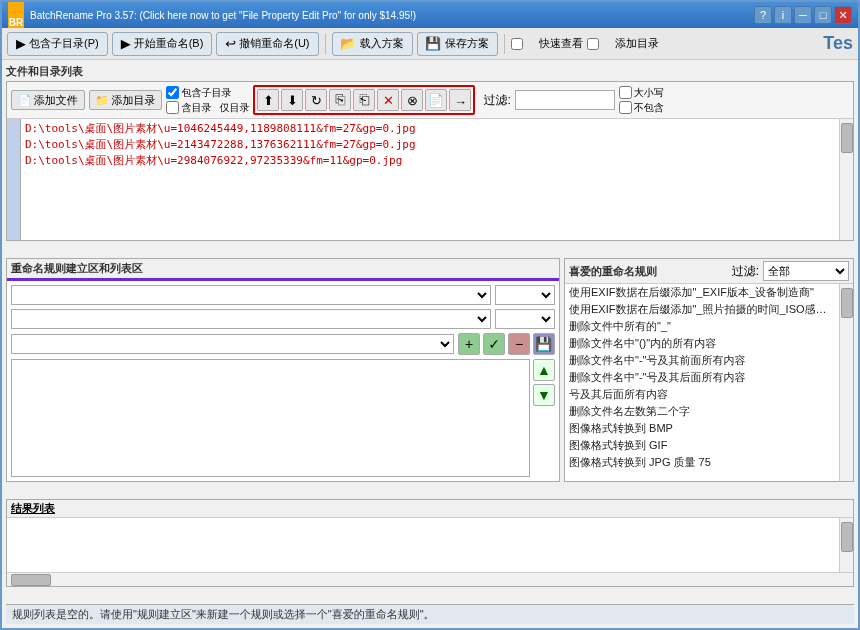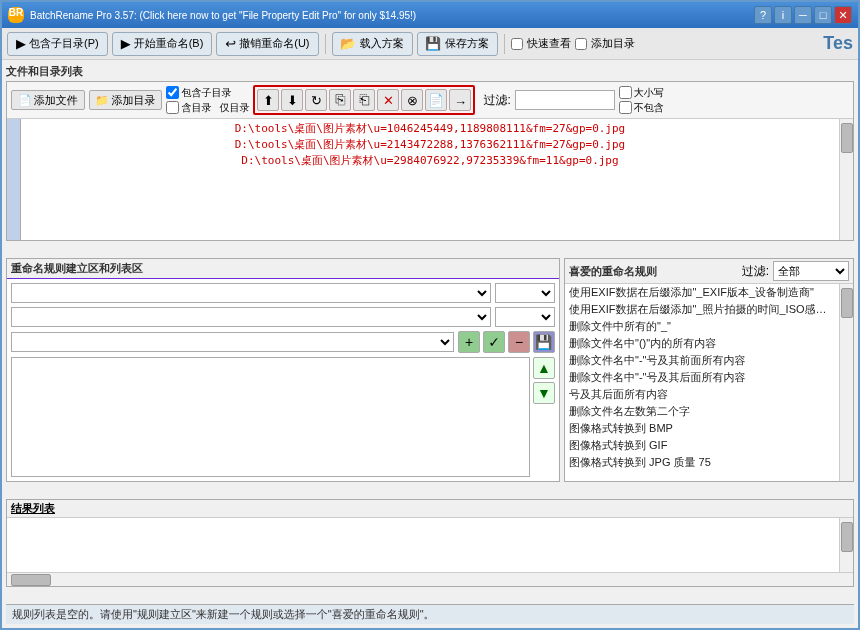--- a/index.html
+++ b/index.html
@@ -30,24 +30,24 @@
       flex-shrink: 0;
     }
     .title-bar-left {
       display: flex;
       align-items: center;
       gap: 6px;
       font-size: 11px;
     }
     .title-bar-icon {
       width: 16px;
-      height: 16px;
+      height: 26px;
       background: #ffaa00;
-      border-radius: 6px;
-      display: flex; align-items: flex-start; justify-content: center;
+      border-radius: 0;
+      display: flex; align-items: flex-end; justify-content: center;
       font-size: 10px; color: white; font-weight: bold;
     }
     .title-bar-controls {
       display: flex;
       gap: 2px;
     }
     .title-btn {
       width: 18px; height: 18px;
       background: #6699cc;
       border: 1px solid #4477aa;
@@ -77,21 +77,21 @@
       border: 1px solid #99aabb;
       border-radius: 3px;
       cursor: pointer;
       font-size: 11px;
       height: 24px;
       white-space: nowrap;
     }
     .toolbar-btn .icon { font-size: 13px; }
     .toolbar-sep { width: 1px; height: 20px; background: #bbbbbb; margin: 0 2px; }
     .toolbar-check {
-      display: flex; align-items: center; gap: 4px; font-size: 11px;
+      display: flex; align-items: center; gap: 16px; font-size: 11px;
     }
     .toolbar-check input { width: 12px; height: 12px; }
     .main-content {
       flex: 1;
       display: flex;
       flex-direction: column;
       padding: 4px;
       gap: 17px;
       overflow: hidden;
     }
@@ -155,21 +155,20 @@
       border: 1px solid #aaaaaa;
       padding: 0 3px;
       font-size: 11px;
     }
     .checkbox-right { display: flex; flex-direction: column; gap: 1px; font-size: 10px; }
     .file-list {
       flex: 1;
       overflow-y: auto;
       padding: 2px 4px;
       min-height: 100px;
-      text-align: center;
     }
     .file-item {
       color: #cc0000;
       font-size: 11px;
       line-height: 16px;
       font-family: Consolas, monospace;
     }
     .bottom-area {
       display: flex;
       gap: 4px;
@@ -180,21 +179,21 @@
       flex: 1;
       border: 1px solid #aaaaaa;
       background: white;
       display: flex;
       flex-direction: column;
     }
     .rules-section-title {
       font-size: 11px; font-weight: bold; color: #333;
       padding: 2px 4px;
       background: #f0f0f0;
-      border-bottom: 1px solid #6d28d9;
+      border-bottom: 3px solid #6d28d9;
     }
     .rules-body {
       flex: 1;
       padding: 4px;
       display: flex;
       flex-direction: column;
       gap: 4px;
       overflow: hidden;
     }
     .rule-row {
@@ -254,21 +253,21 @@
       flex-shrink: 0;
     }
     .favorites-header {
       display: flex; align-items: center; justify-content: space-between;
       padding: 2px 4px;
       background: #f0f0f0;
       border-bottom: 1px solid #cccccc;
     }
     .favorites-title { font-size: 11px; font-weight: bold; color: #333; }
     .filter-combo {
-      width: 76px; height: 20px;
+      width: 86px; height: 20px;
       border: 1px solid #aaaaaa;
       font-size: 11px;
       background: white;
     }
     .favorites-list {
       flex: 1;
       overflow-y: auto;
       padding: 0;
     }
     .fav-item {

